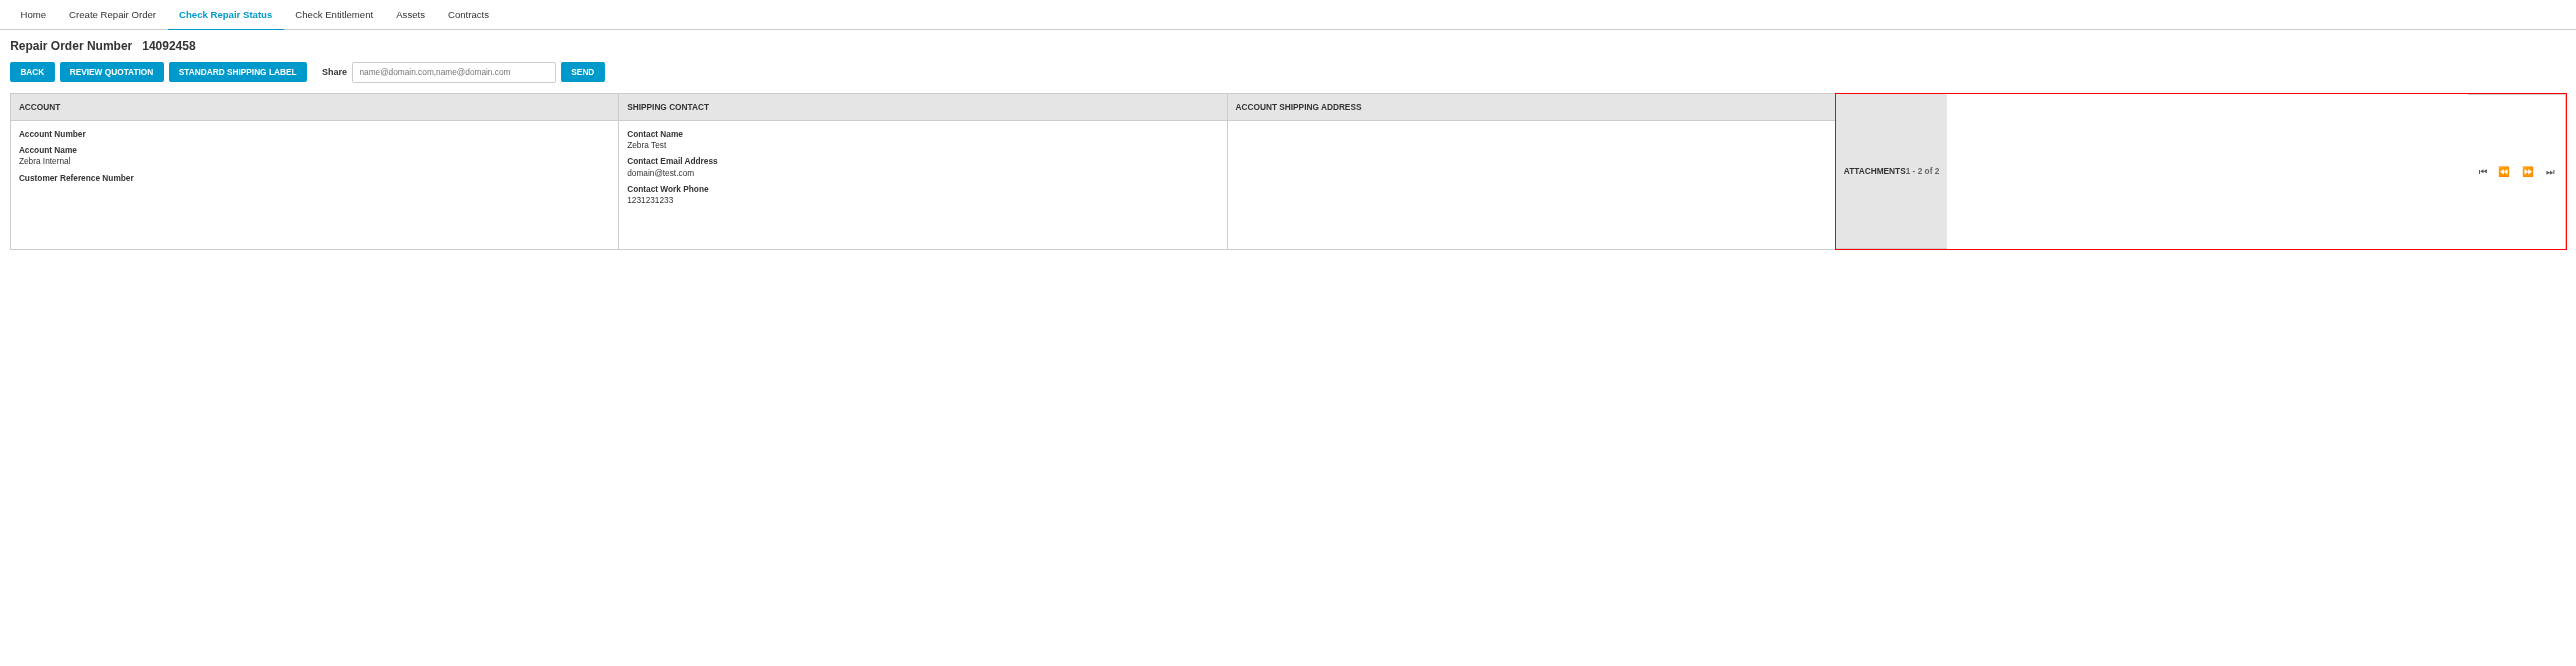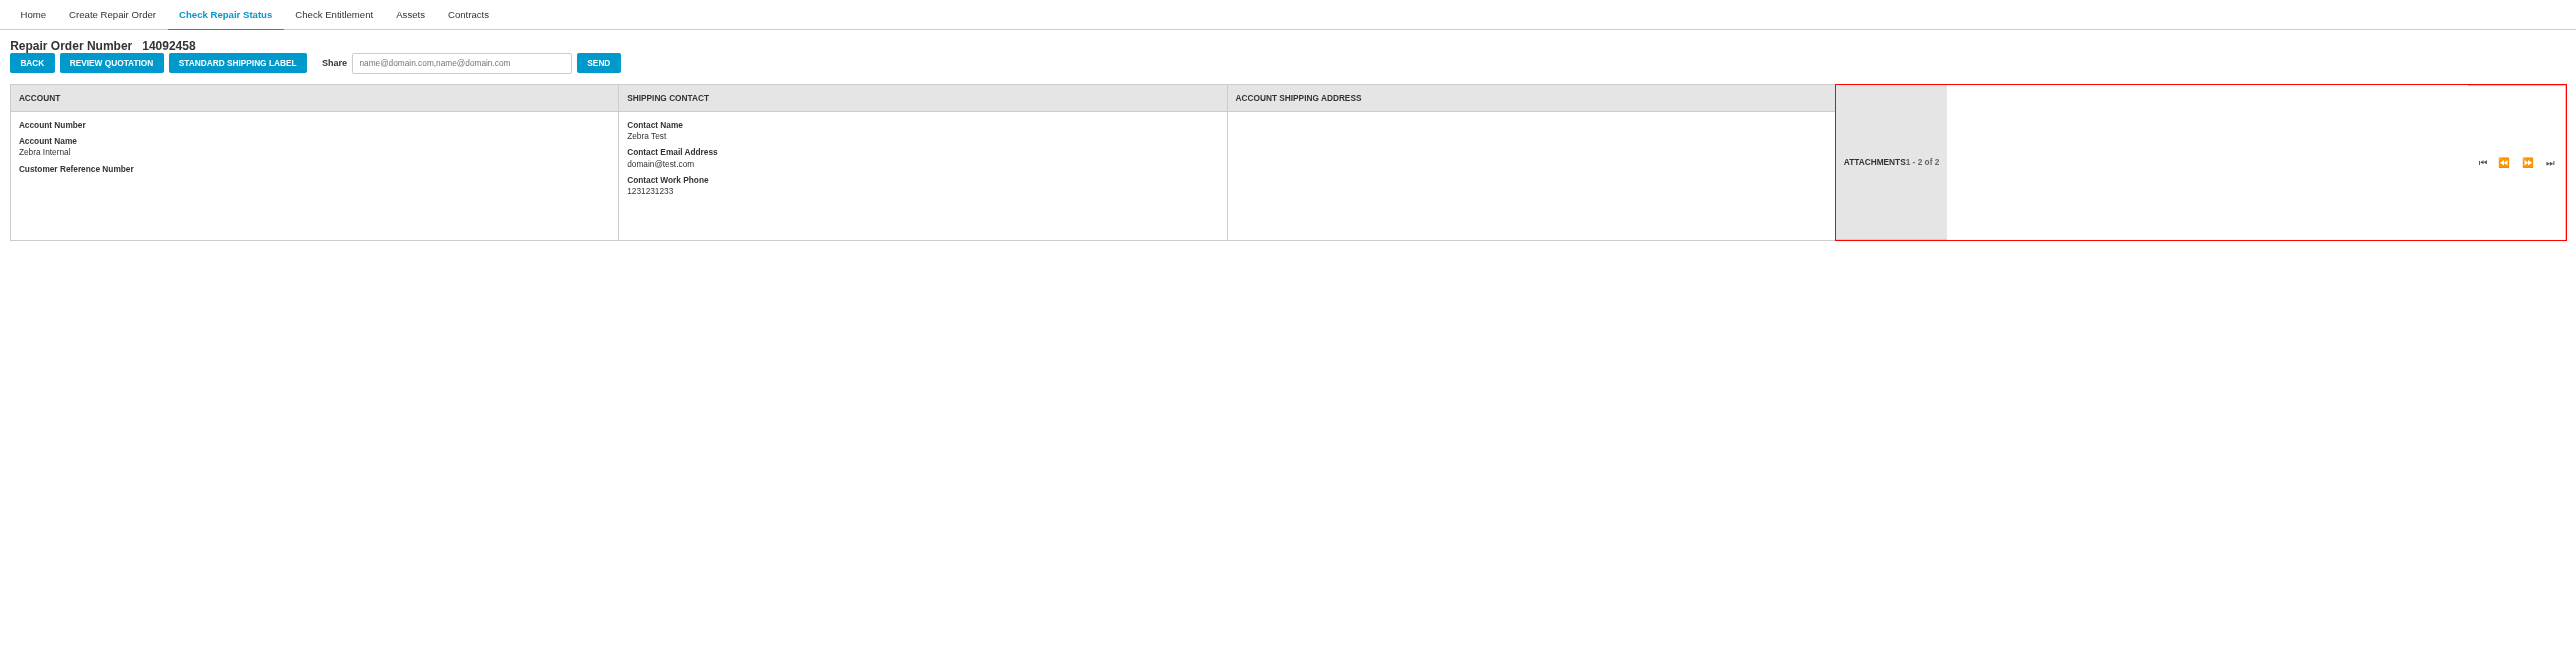--- a/index.html
+++ b/index.html
@@ -35,20 +35,21 @@
     }
 
     
     .page-content {
       padding: 9px 10.2px 0 10.2px;
     }
 
     .repair-order-title {
       font-size: 12px;
       font-weight: normal;
+      margin-bottom: 9px;
       color: #333;
     }
     .repair-order-title span {
       font-weight: bold;
     }
 
     
     .action-bar {
       display: flex;
       align-items: flex-start;
@@ -72,21 +73,21 @@
       align-items: center;
       margin-left: 10.2px;
       gap: 5.1px;
     }
     .share-label {
       font-size: 9px;
       font-weight: bold;
       color: #333;
     }
     .share-input {
-      width: 220px;
+      width: 204px;
       padding: 4.5px 6.4px;
       border: 0.6px solid #ccc;
       border-radius: 1.9px;
       font-size: 8.3px;
       color: #999;
     }
 
     
     .data-grid {
       display: flex;

